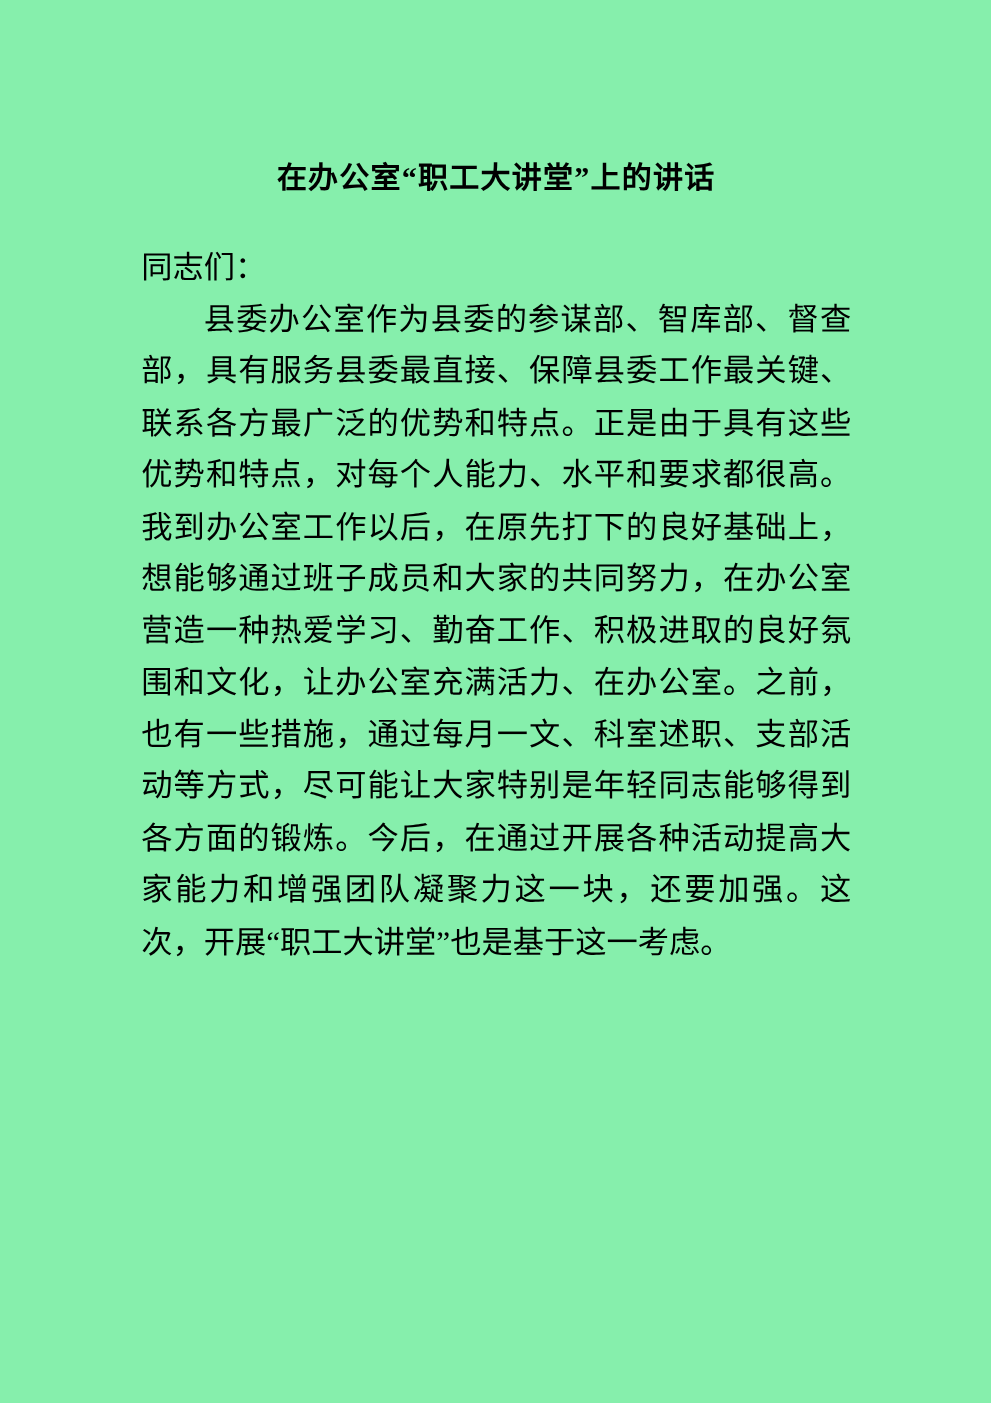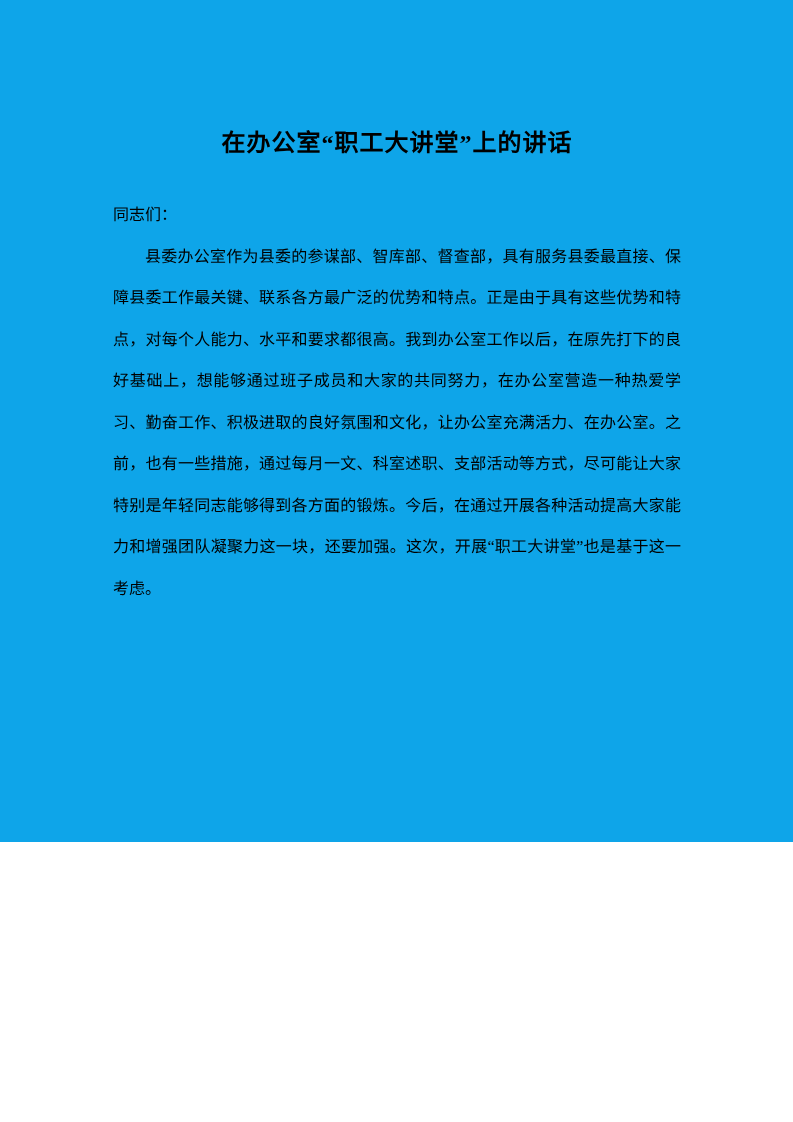--- a/index.html
+++ b/index.html
@@ -3,43 +3,43 @@
 <meta charset="utf-8">
 <style>
   html, body {
     margin: 0;
     padding: 0;
     background: #ffffff;
   }
   .page {
     position: relative;
     width: 793px;
-    height: 842px;
+    height: 1122px;
     margin: 0 auto;
-    background: #0ea5e9;
+    background: #86efac;
     color: #000000;
     font-family: "Liberation Serif", "DejaVu Serif", serif;
     overflow: hidden;
     box-sizing: border-box;
   }
   .content {
     box-sizing: border-box;
     padding: 128px 112px 0 113px;
   }
   .doc-title {
     margin: 0 0 36px 0;
     font-size: 24px;
     line-height: 30px;
     font-weight: 700;
     text-align: center;
     letter-spacing: 1px;
   }
   .body-text p {
     margin: 0;
-    font-size: 16px;
+    font-size: 25px;
     line-height: 41.5px;
     text-align: justify;
     text-justify: inter-ideograph;
     word-break: break-all;
   }
   .salutation {
     text-indent: 0;
   }
   .para {
     text-indent: 2em;

